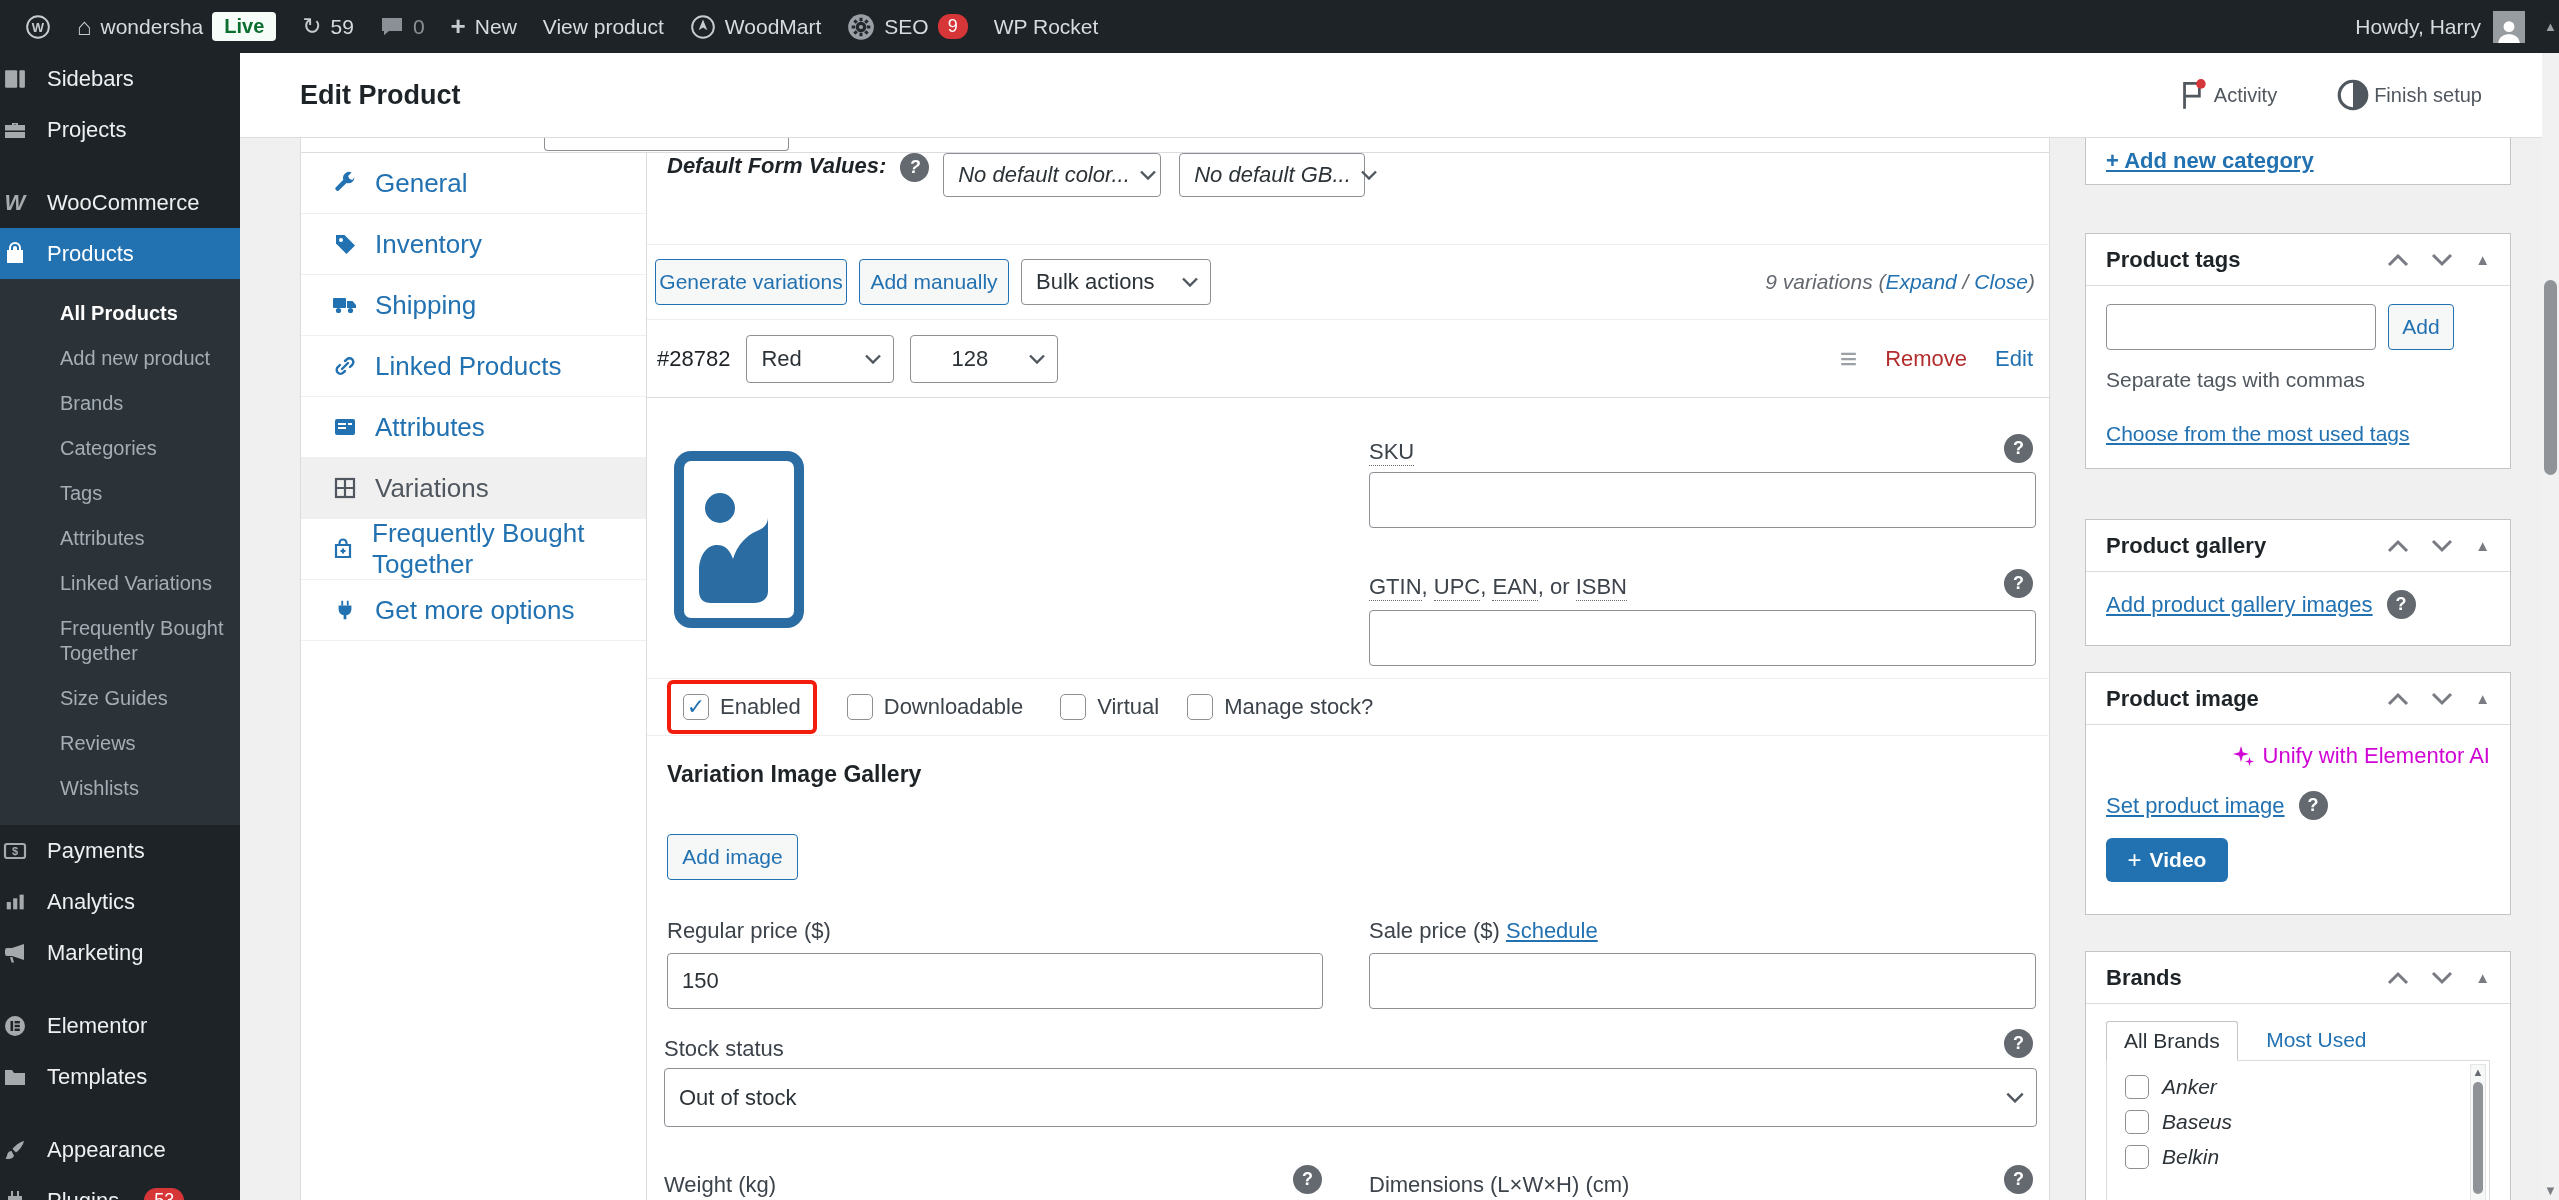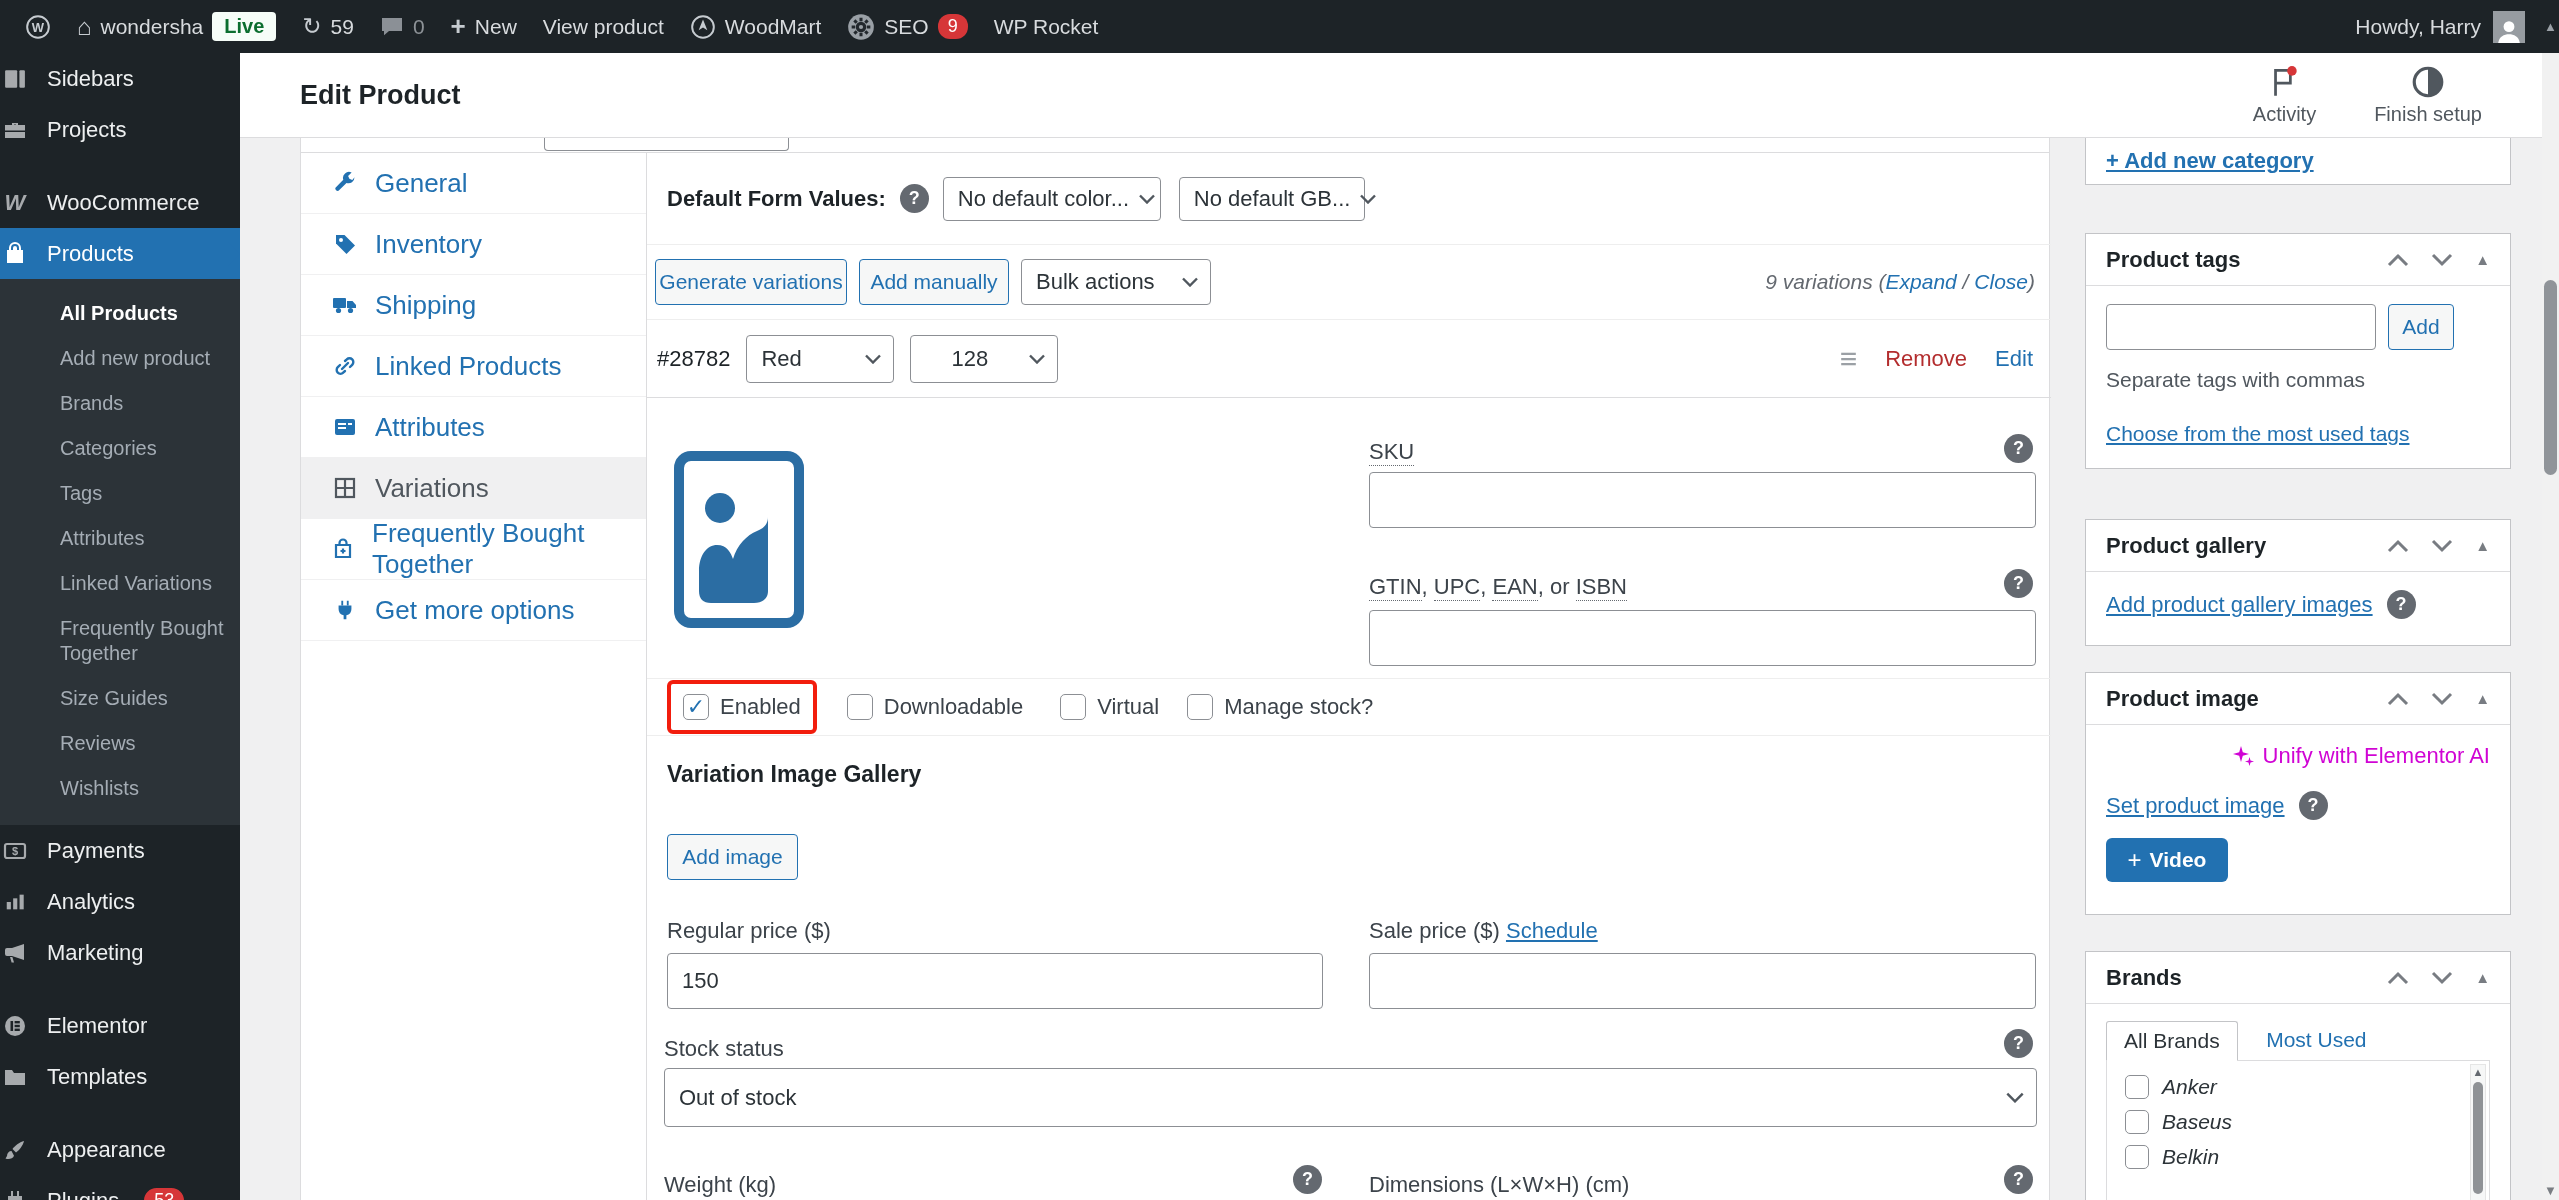--- a/index.html
+++ b/index.html
@@ -33,38 +33,38 @@
   .smi.current{color:#fff;font-weight:bold;}
   .smi .wrap{display:inline-block;width:165px;}
   .badge{background:#d63638;color:#fff;border-radius:13px;padding:2px 10px;font-size:18px;margin-left:8px;}
   .wicon{font-style:italic;font-weight:900;font-size:22px;color:#a7aaad;}
 
   
   .pageheader{position:absolute;left:240px;top:53px;width:2302px;height:85px;background:#fff;
               border-bottom:1px solid #dcdcde;display:flex;align-items:center;z-index:10;}
   .ph-title{margin-left:60px;font-size:27px;font-weight:bold;color:#1d2327;}
   .ph-actions{margin-left:auto;margin-right:60px;display:flex;gap:58px;}
-  .ph-action{display:flex;flex-direction:column;align-items:center;gap:3px;font-size:20px;color:#50575e;cursor:pointer;}
+  .ph-action{display:flex;flex-direction:row;align-items:center;gap:3px;font-size:20px;color:#50575e;cursor:pointer;}
 
   
   .datapanel{position:absolute;left:300px;top:138px;width:1750px;height:1062px;background:#fff;
              border-left:1px solid #dcdcde;border-right:1px solid #dcdcde;}
   .cutsel{position:absolute;left:243px;top:0;width:245px;height:13px;border:1px solid #8c8f94;border-top:none;
           border-radius:0 0 4px 4px;background:#fff;}
   .paneltopline{position:absolute;left:0;top:14px;width:100%;border-top:1px solid #dcdcde;}
   .tabcol{position:absolute;left:0;top:15px;width:346px;height:1047px;border-right:1px solid #dcdcde;}
   .tab{height:61px;display:flex;align-items:center;gap:17px;padding-left:30px;border-bottom:1px solid #f0f0f1;
        font-size:26px;color:#2271b1;cursor:pointer;}
   .tab .tic{width:27px;display:flex;justify-content:center;fill:#2271b1;color:#2271b1;}
   .tab.active{background:#f0f0f1;color:#50575e;}
   .tab.active .tic{fill:#50575e;color:#50575e;}
 
   .pc{position:absolute;left:346px;top:15px;width:1404px;height:1047px;overflow:hidden;}
   .r1{position:absolute;left:0;top:0;width:100%;height:92px;border-bottom:1px solid #eeeeee;
-      display:flex;align-items:center;padding-left:20px;gap:14px;}
+      display:flex;align-items:flex-start;padding-left:20px;gap:14px;font-style:italic;}
   .r1 .lbl{font-size:22px;font-weight:bold;color:#1d2327;}
   .r2{position:absolute;left:0;top:92px;width:100%;height:75px;border-bottom:1px solid #eeeeee;
       display:flex;align-items:center;padding-left:8px;gap:12px;}
   .vsummary{margin-left:auto;margin-right:16px;font-style:italic;color:#646970;font-size:21px;}
   .vsummary .blk{color:#2271b1;}
   .r3{position:absolute;left:0;top:167px;width:100%;height:78px;border-bottom:1px solid #dcdcde;
       display:flex;align-items:center;padding-left:10px;gap:16px;}
   .vid{font-size:22px;font-weight:normal;color:#1d2327;}
   .r3right{margin-left:auto;margin-right:18px;display:flex;align-items:center;gap:28px;font-size:22px;}
   .hamb{color:#9ba0a5;font-size:30px;cursor:grab;}

